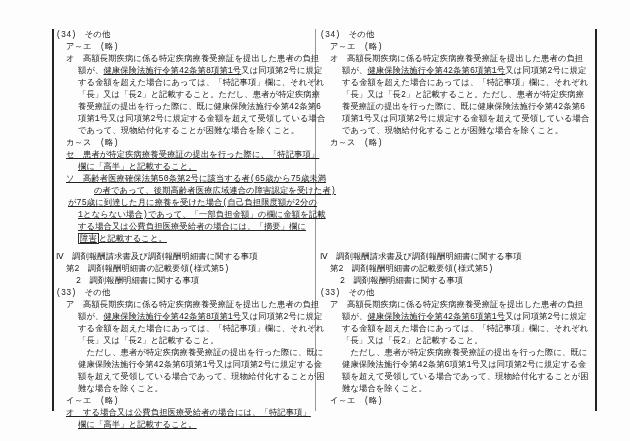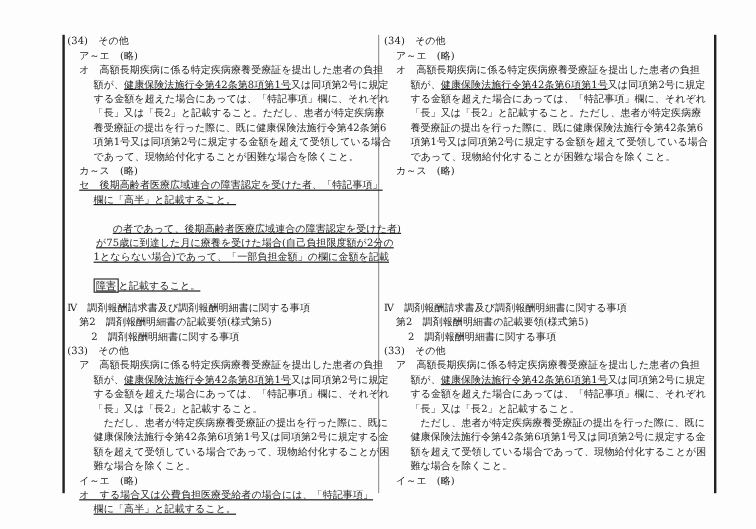--- a/index.html
+++ b/index.html
@@ -3,45 +3,47 @@
 <meta charset="utf-8">
 <style>
   html, body { margin: 0; padding: 0; background: #fdfdfd; }
   body { width: 630px; height: 441px; position: relative; overflow: hidden;
          font-family: "DejaVu Serif", "Liberation Serif", serif; color: #222; }
   .table { position: absolute; left: 52px; top: 29px; width: 541px; height: 382px;
            border-left: 2px solid #222; border-right: 2px solid #222; display: flex; }
   .col { position: relative; box-sizing: border-box; }
   .col.left { width: 262px; border-right: 1px solid #999; }
   .col.right { width: 277px; }
-  .line { position: absolute; font-size: 8.3px; line-height: 11px; white-space: nowrap; letter-spacing: 0.1px; }
+  .line { position: absolute; font-size: 8.3px; line-height: 11px; white-space: nowrap; letter-spacing: 0.1px; font-family: Liberation Mono, monospace; }
   .u { text-decoration: underline; text-underline-offset: 1px; }
   .box { border: 1px solid #333; padding: 0 1px; }
 </style>
 </head>
 <body>
 
 <div class="table">
 
   <div class="col left">
     <div class="line" style="left:2px;top:0px">(34)　その他</div>
     <div class="line" style="left:12px;top:12px">ア～エ　(略)</div>
     <div class="line" style="left:12px;top:24px">オ　高額長期疾病に係る特定疾病療養受療証を提出した患者の負担</div>
     <div class="line" style="left:24px;top:36px"><span>額が、</span><span class="u">健康保険法施行令第42条第8項第1号</span><span>又は同項第2号に規定</span></div>
     <div class="line" style="left:24px;top:48px">する金額を超えた場合にあっては、「特記事項」欄に、それぞれ</div>
     <div class="line" style="left:24px;top:60px">「長」又は「長2」と記載すること。ただし、患者が特定疾病療</div>
     <div class="line" style="left:24px;top:72px">養受療証の提出を行った際に、既に健康保険法施行令第42条第6</div>
     <div class="line" style="left:24px;top:84px">項第1号又は同項第2号に規定する金額を超えて受領している場合</div>
     <div class="line" style="left:24px;top:96px">であって、現物給付化することが困難な場合を除くこと。</div>
     <div class="line" style="left:12px;top:108px">カ～ス　(略)</div>
-    <div class="line u" style="left:12px;top:120px">セ　後期高齢者医療広域連合の障害認定を受けた者、「特記事項」</div>
+    <div class="line u" style="left:12px;top:120px">セ　患者が特定疾病療養受療証の提出を行った際に、「特記事項」</div>
     <div class="line u" style="left:24px;top:132px">欄に「高半」と記載すること。</div>
+    <div class="line u" style="left:12px;top:144px">ソ　高齢者医療確保法第50条第2号に該当する者(65歳から75歳未満</div>
     <div class="line u" style="left:40px;top:156px">の者であって、後期高齢者医療広域連合の障害認定を受けた者)</div>
-    <div class="line u" style="left:26px;top:168px">が75歳に到達した月に療養を受けた場合(自己負担限度額が2分の</div>
+    <div class="line u" style="left:14px;top:168px">が75歳に到達した月に療養を受けた場合(自己負担限度額が2分の</div>
     <div class="line u" style="left:24px;top:180px">1とならない場合)であって、「一部負担金額」の欄に金額を記載</div>
+    <div class="line u" style="left:24px;top:192px">する場合又は公費負担医療受給者の場合には、「摘要」欄に</div>
     <div class="line u" style="left:24px;top:204px"><span class="box">障害</span><span>と記載すること。</span></div>
 
     <div class="line" style="left:2px;top:222px">Ⅳ　調剤報酬請求書及び調剤報酬明細書に関する事項</div>
     <div class="line" style="left:12px;top:234px">第2　調剤報酬明細書の記載要領(様式第5)</div>
     <div class="line" style="left:22px;top:246px">2　調剤報酬明細書に関する事項</div>
     <div class="line" style="left:2px;top:258px">(33)　その他</div>
     <div class="line" style="left:12px;top:270px">ア　高額長期疾病に係る特定疾病療養受療証を提出した患者の負担</div>
     <div class="line" style="left:24px;top:282px"><span>額が、</span><span class="u">健康保険法施行令第42条第8項第1号</span><span>又は同項第2号に規定</span></div>
     <div class="line" style="left:24px;top:294px">する金額を超えた場合にあっては、「特記事項」欄に、それぞれ</div>
     <div class="line" style="left:24px;top:306px">「長」又は「長2」と記載すること。</div>

